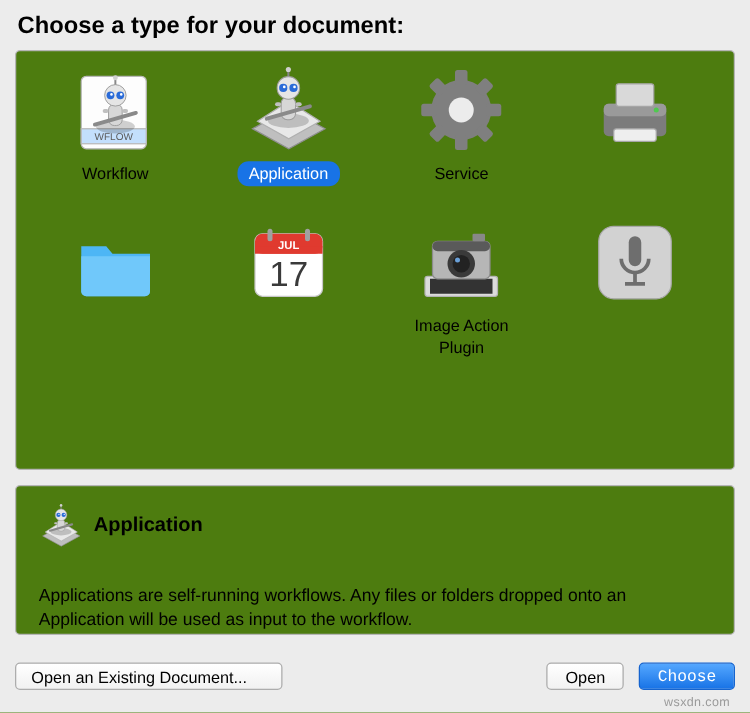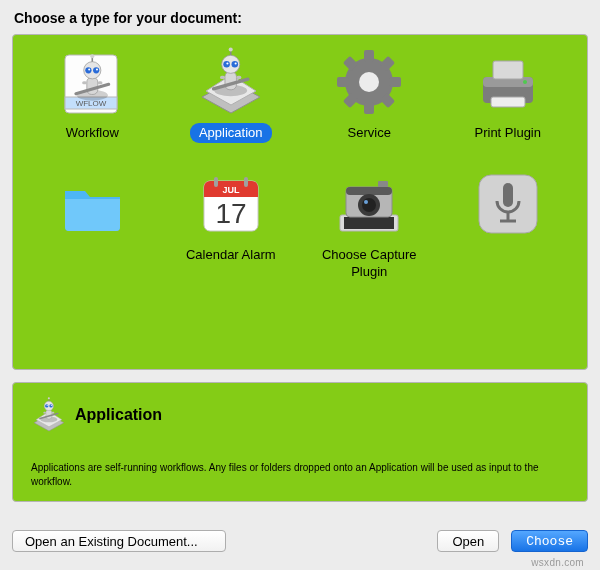--- a/index.html
+++ b/index.html
@@ -9,25 +9,25 @@
     height: 570px;
     font-family: -apple-system, "Helvetica Neue", Helvetica, Arial, sans-serif;
     font-size: 13px;
     background: #ececec;
     color: #000;
     padding: 10px 12px 12px 12px;
     position: relative;
   }
   .heading {
     font-weight: bold;
-    font-size: 14px;
+    font-size: 19px;
     margin: 0 0 8px 2px;
   }
   .panel {
-    background: #84cc16;
+    background: #4d7c0f;
     border: 1px solid #b5b5b5;
     border-radius: 4px;
   }
   .types-panel {
     padding: 12px 14px 8px 14px;
     height: 336px;
   }
   .types-grid {
     display: grid;
     grid-template-columns: repeat(4, 1fr);
@@ -80,21 +80,21 @@
     margin-right: 8px;
     display: flex;
     align-items: center;
     justify-content: center;
   }
   .desc-title {
     font-weight: bold;
     font-size: 16px;
   }
   .desc-body {
-    font-size: 10px;
+    font-size: 14px;
     line-height: 1.35;
     margin-top: 28px;
   }
 
   .footer {
     position: absolute;
     left: 12px;
     right: 12px;
     bottom: 18px;
     display: flex;
@@ -266,47 +266,45 @@
       </div>
       <div class="type-label">Service</div>
     </div>
 
     <div class="type-item">
       <div class="type-icon">
         <svg width="70" height="70" viewBox="0 0 70 70">
             <use href="#icon-print"></use>
           </svg>
       </div>
-      <div class="type-label">Print Plugin</div>
     </div>
 
     <div class="type-item">
       <div class="type-icon">
         <svg width="70" height="70" viewBox="0 0 70 70">
             <use href="#icon-folder"></use>
           </svg>
       </div>
     </div>
 
     <div class="type-item">
       <div class="type-icon">
         <svg width="70" height="70" viewBox="0 0 70 70">
             <use href="#icon-calendar"></use>
           </svg>
       </div>
-      <div class="type-label">Calendar Alarm</div>
     </div>
 
     <div class="type-item">
       <div class="type-icon">
         <svg width="70" height="70" viewBox="0 0 70 70">
             <use href="#icon-camera"></use>
           </svg>
       </div>
-      <div class="type-label">Choose Capture
+      <div class="type-label">Image Action
 Plugin</div>
     </div>
 
     <div class="type-item">
       <div class="type-icon">
         <svg width="70" height="70" viewBox="0 0 70 70">
             <use href="#icon-dictation"></use>
           </svg>
       </div>
     </div>

